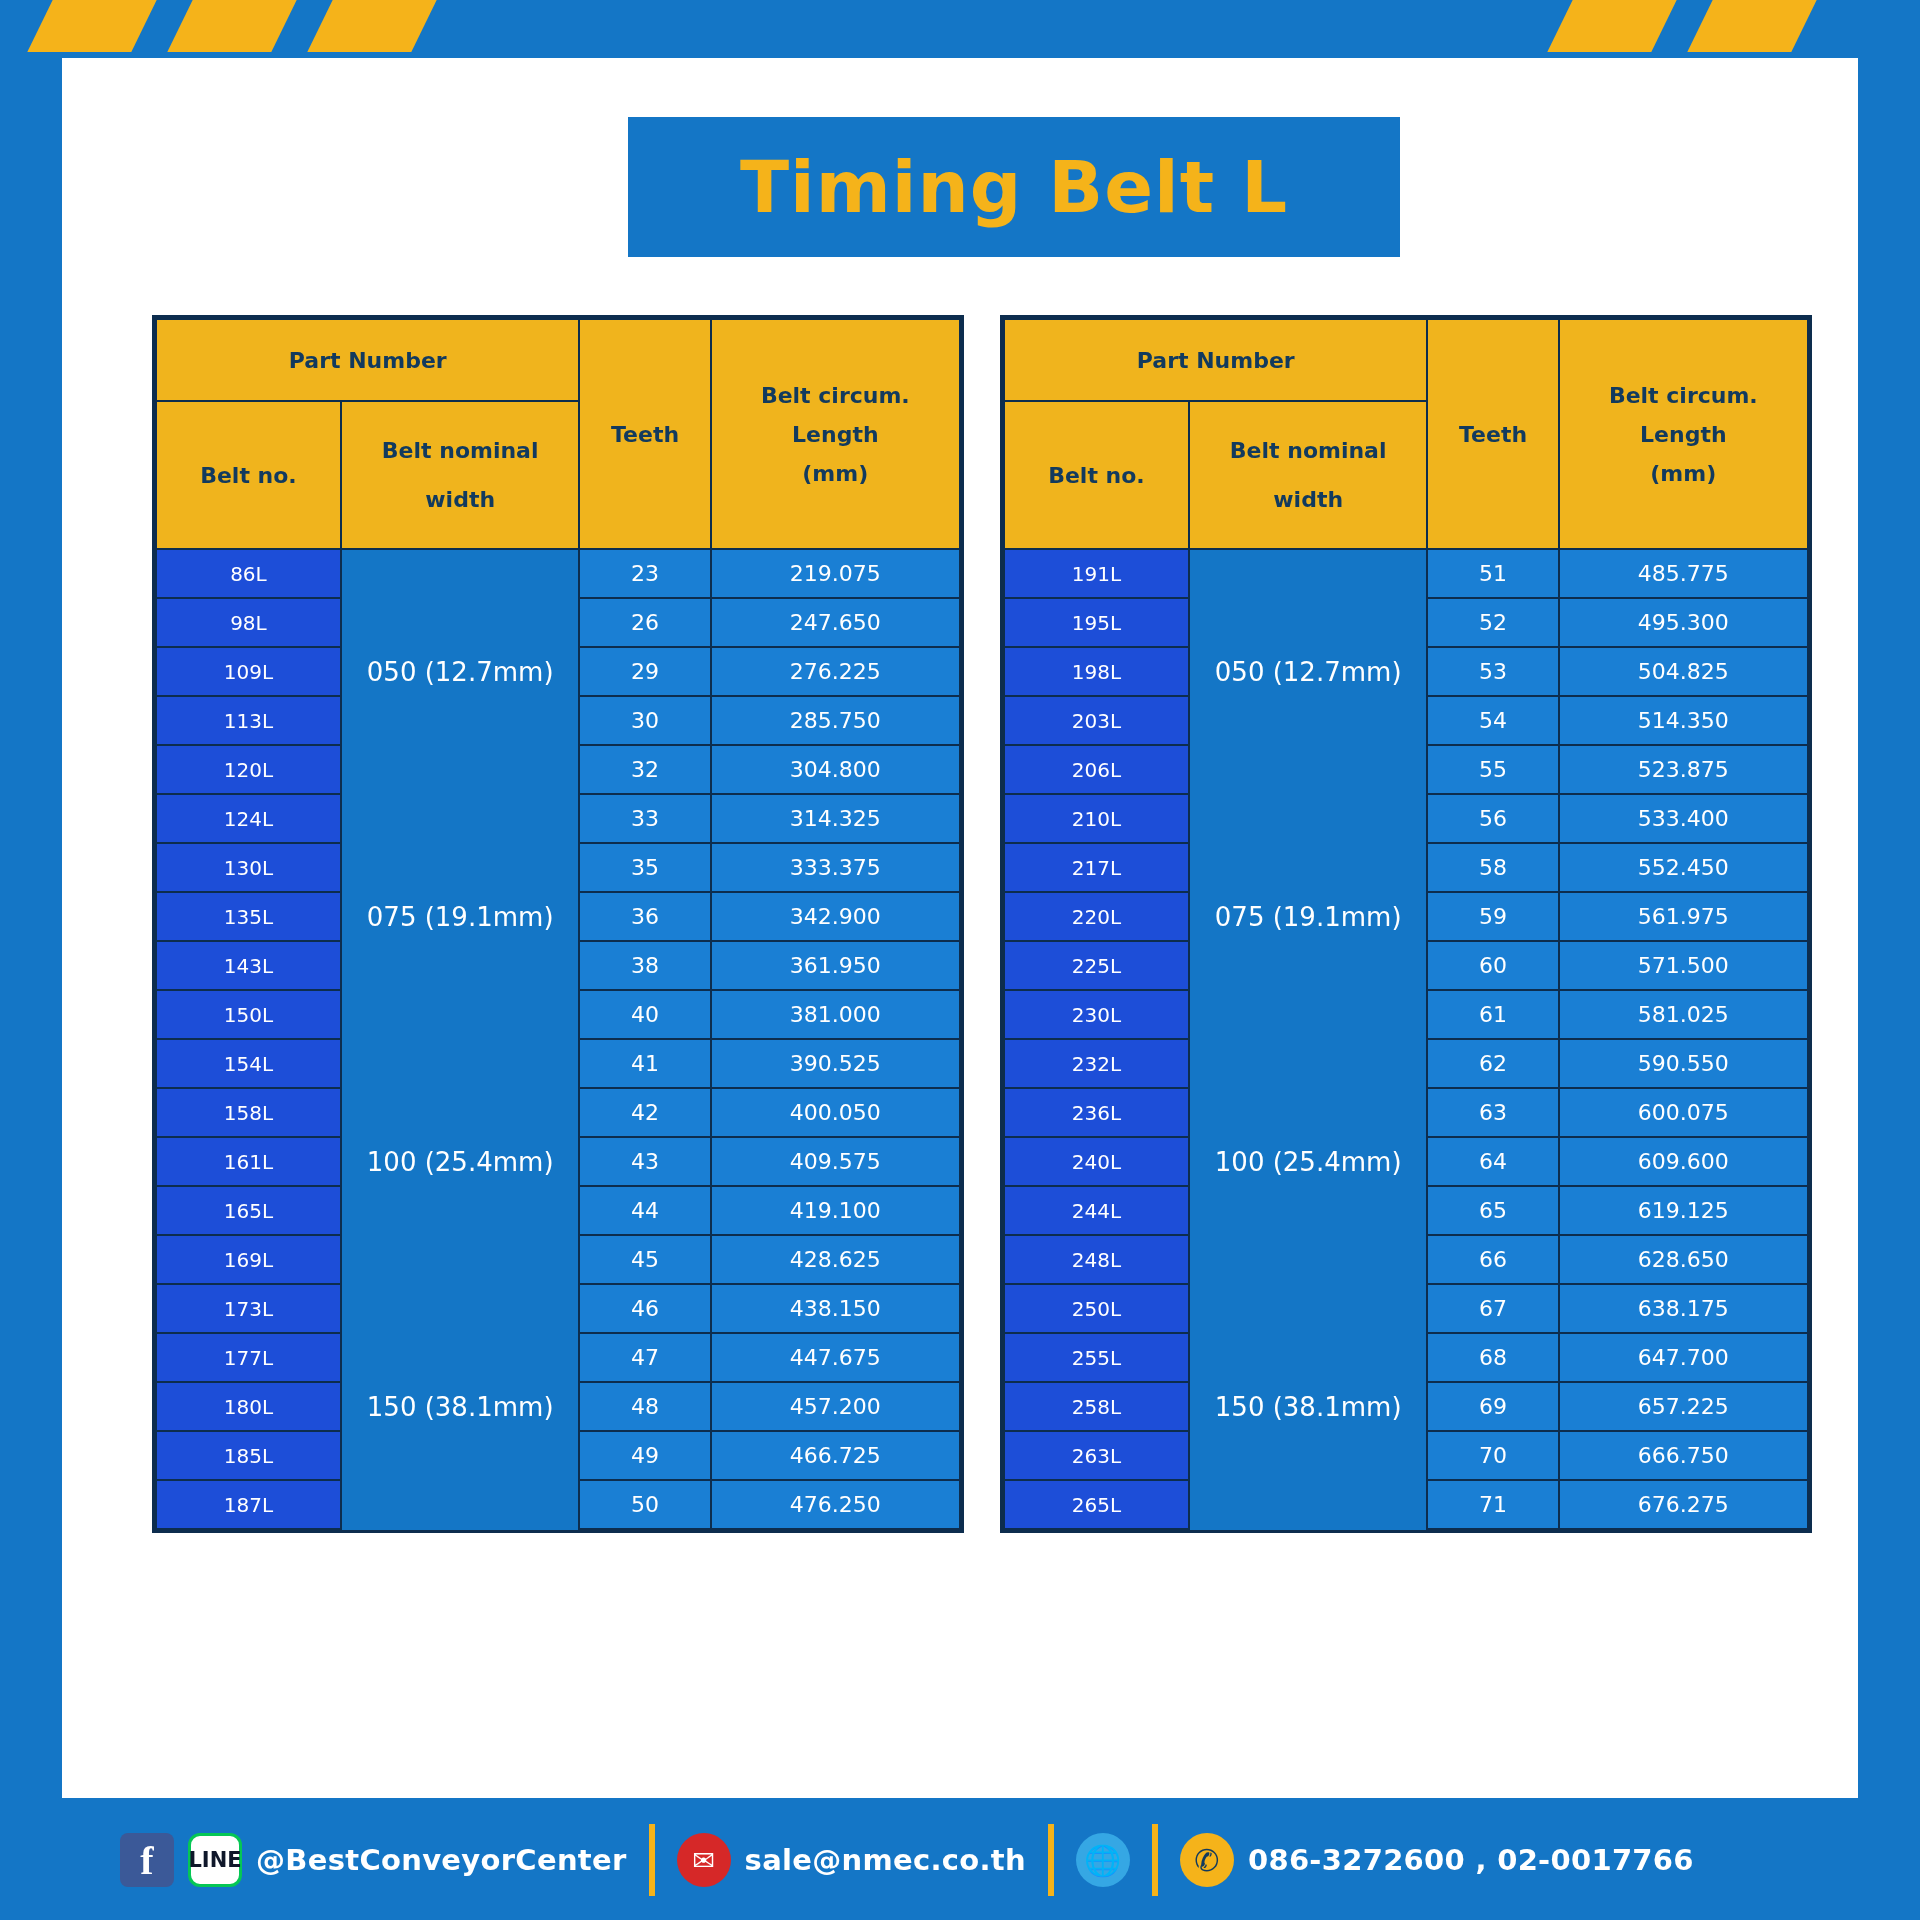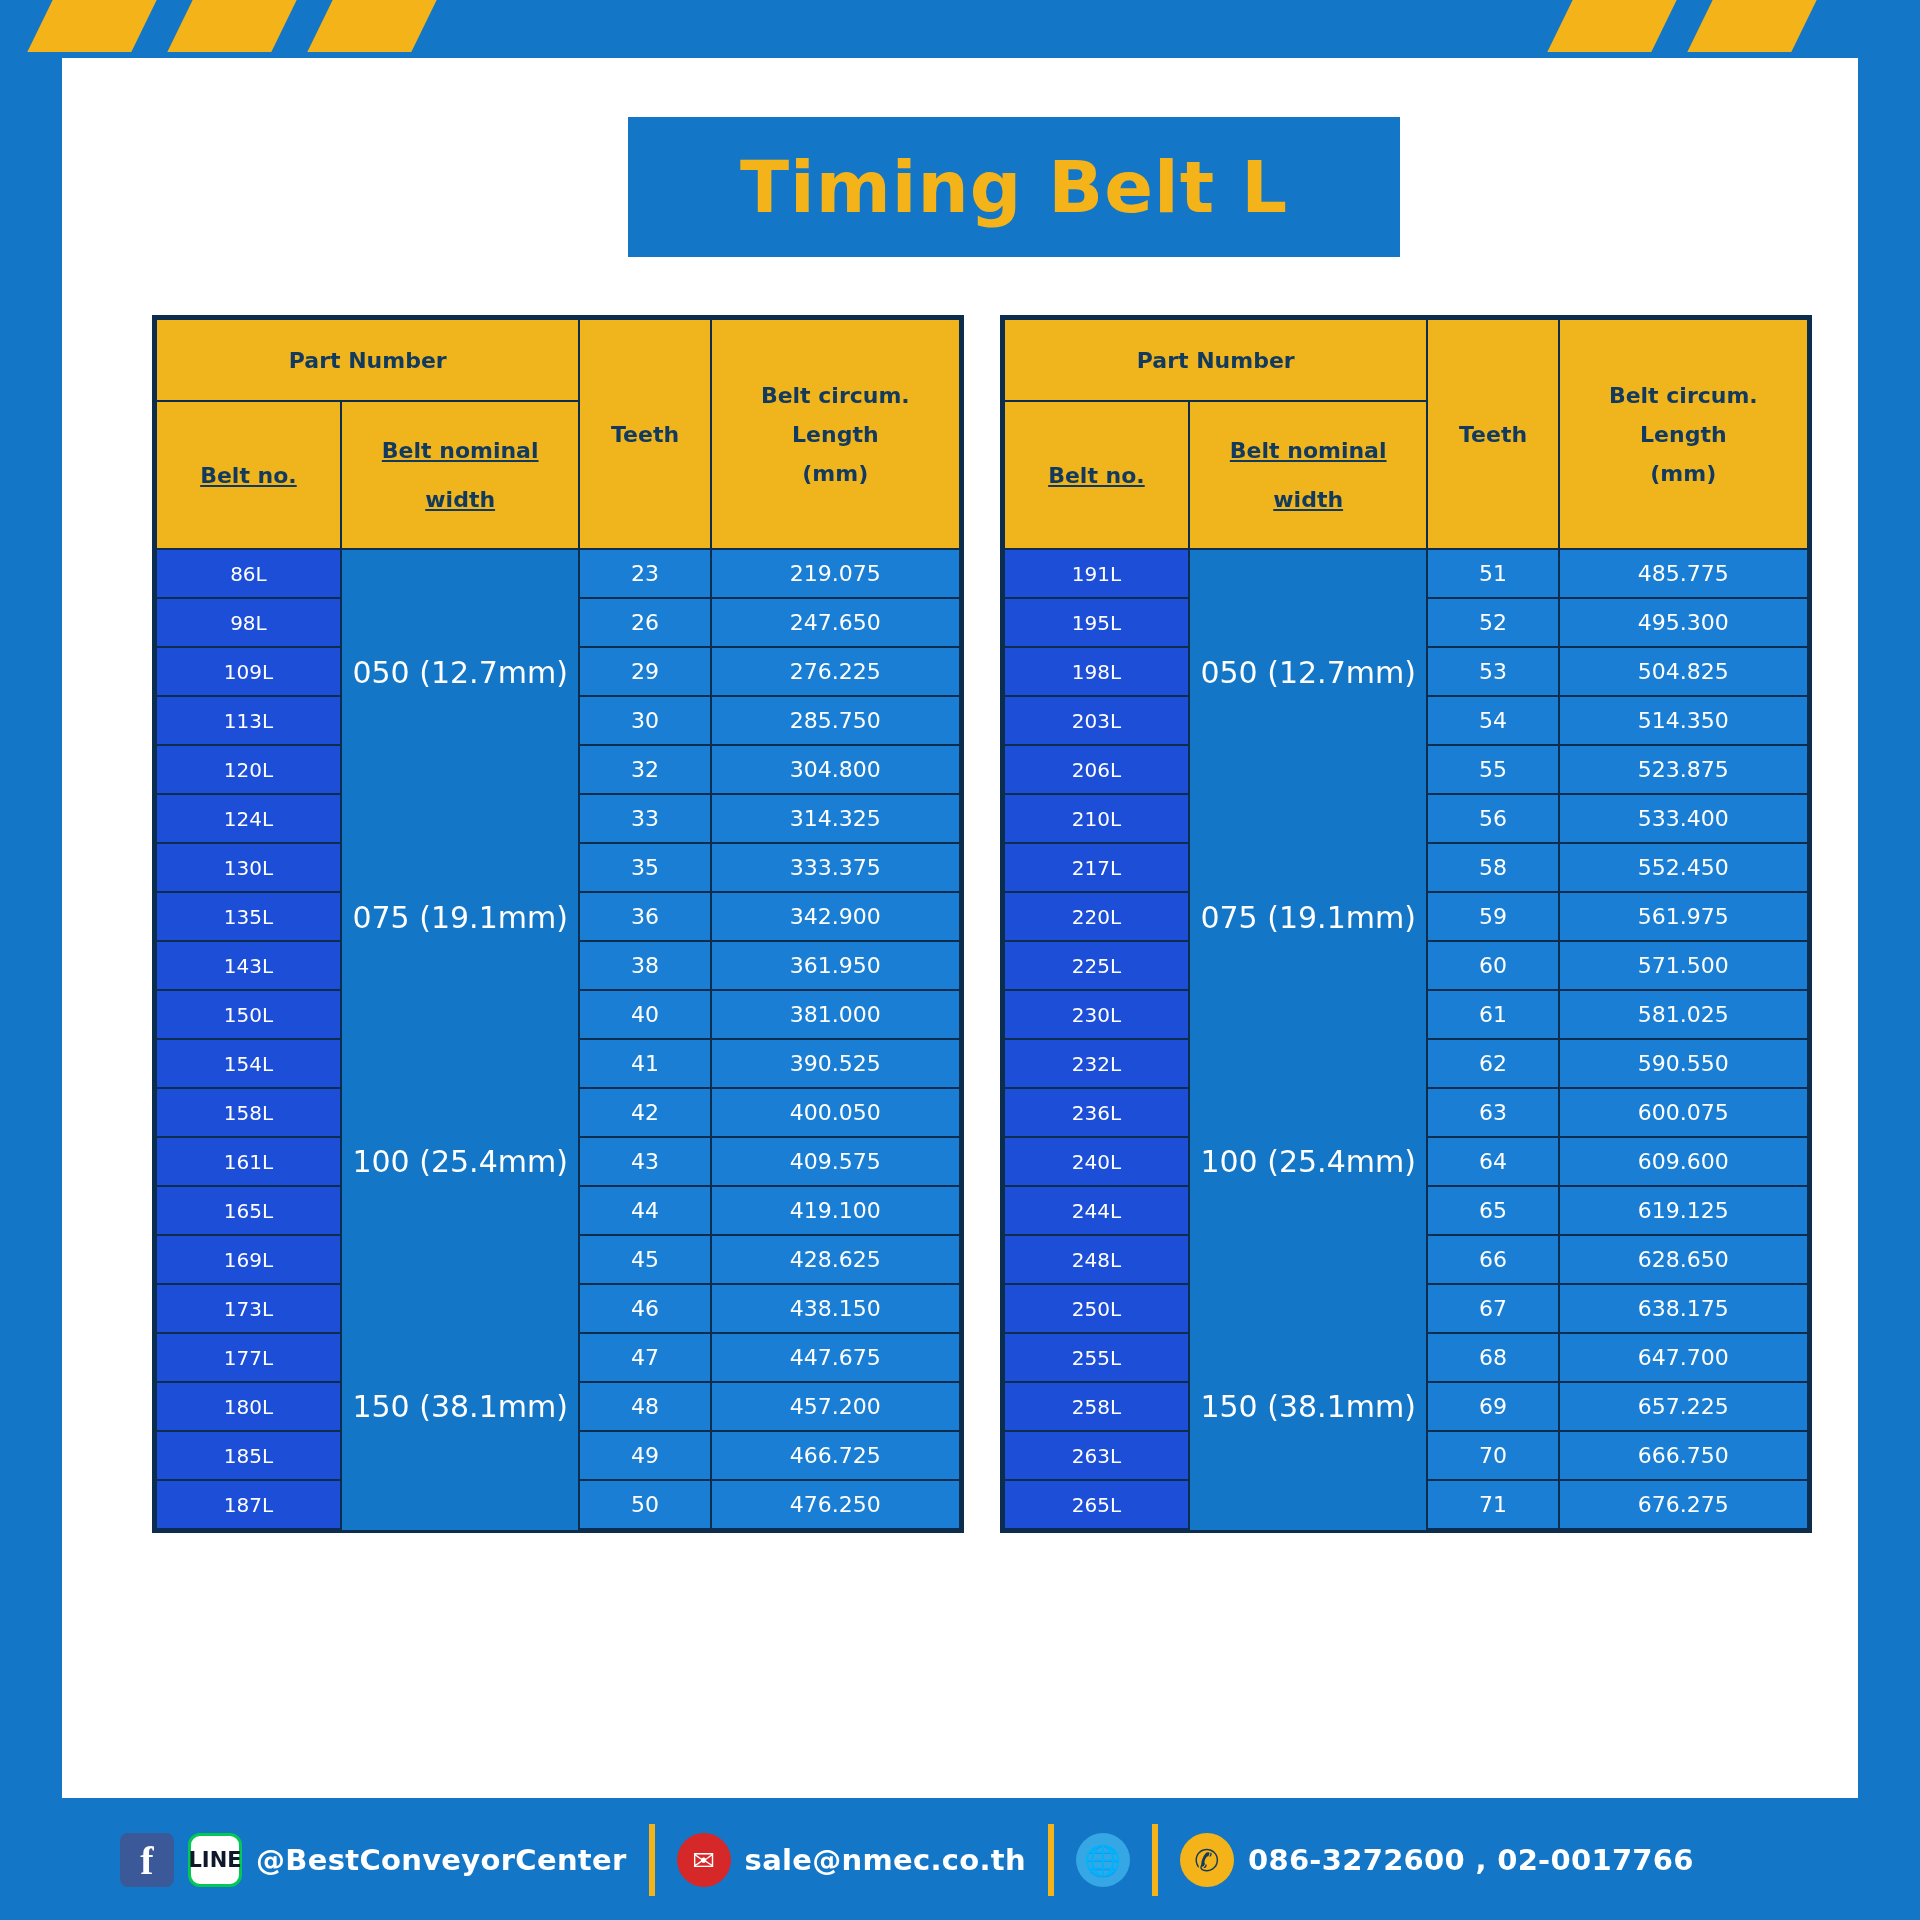--- a/index.html
+++ b/index.html
@@ -83,32 +83,32 @@
     font-family: "DejaVu Sans", sans-serif;
   }
   thead th {
     background: #f0b41d;
     color: #123a5e;
     font-weight: bold;
     font-size: 22px;
     padding: 10px 4px;
   }
   .h-partnum { height: 82px; }
-  .h-sub { height: 148px; line-height: 1.5; text-decoration: underline; }
+  .h-sub { height: 148px; line-height: 1.5; }
   .col-beltno { width: 172px; }
   .col-width  { width: 222px; }
   .col-teeth  { width: 122px; }
   .col-len    { width: 232px; }
   tbody td { height: 49px; padding: 0; }
   td.beltno  { background: #1d4ed8; font-size: 20px; }
   td.width   { background: #1476c6; font-size: 22px; vertical-align: middle; border-top: none; border-bottom: none; }
   td.teeth   { background: #1a7fd4; font-size: 22px; margin-left: 48px; }
   td.len     { background: #1a7fd4; font-size: 22px; }
   .width-stack { display: flex; flex-direction: column; justify-content: space-around; height: 100%; }
-  .width-stack span { display: block; padding: 28px 0; font-size: 30px; }
+  .width-stack span { display: block; padding: 28px 0; font-size: 26px; }
   
   .footer {
     position: absolute;
     left: 0; top: 1800px;
     width: 1920px; height: 120px;
     background: #1476c6;
     display: flex; align-items: center;
     color: #ffffff;
     font-family: "DejaVu Sans", sans-serif;
   }

